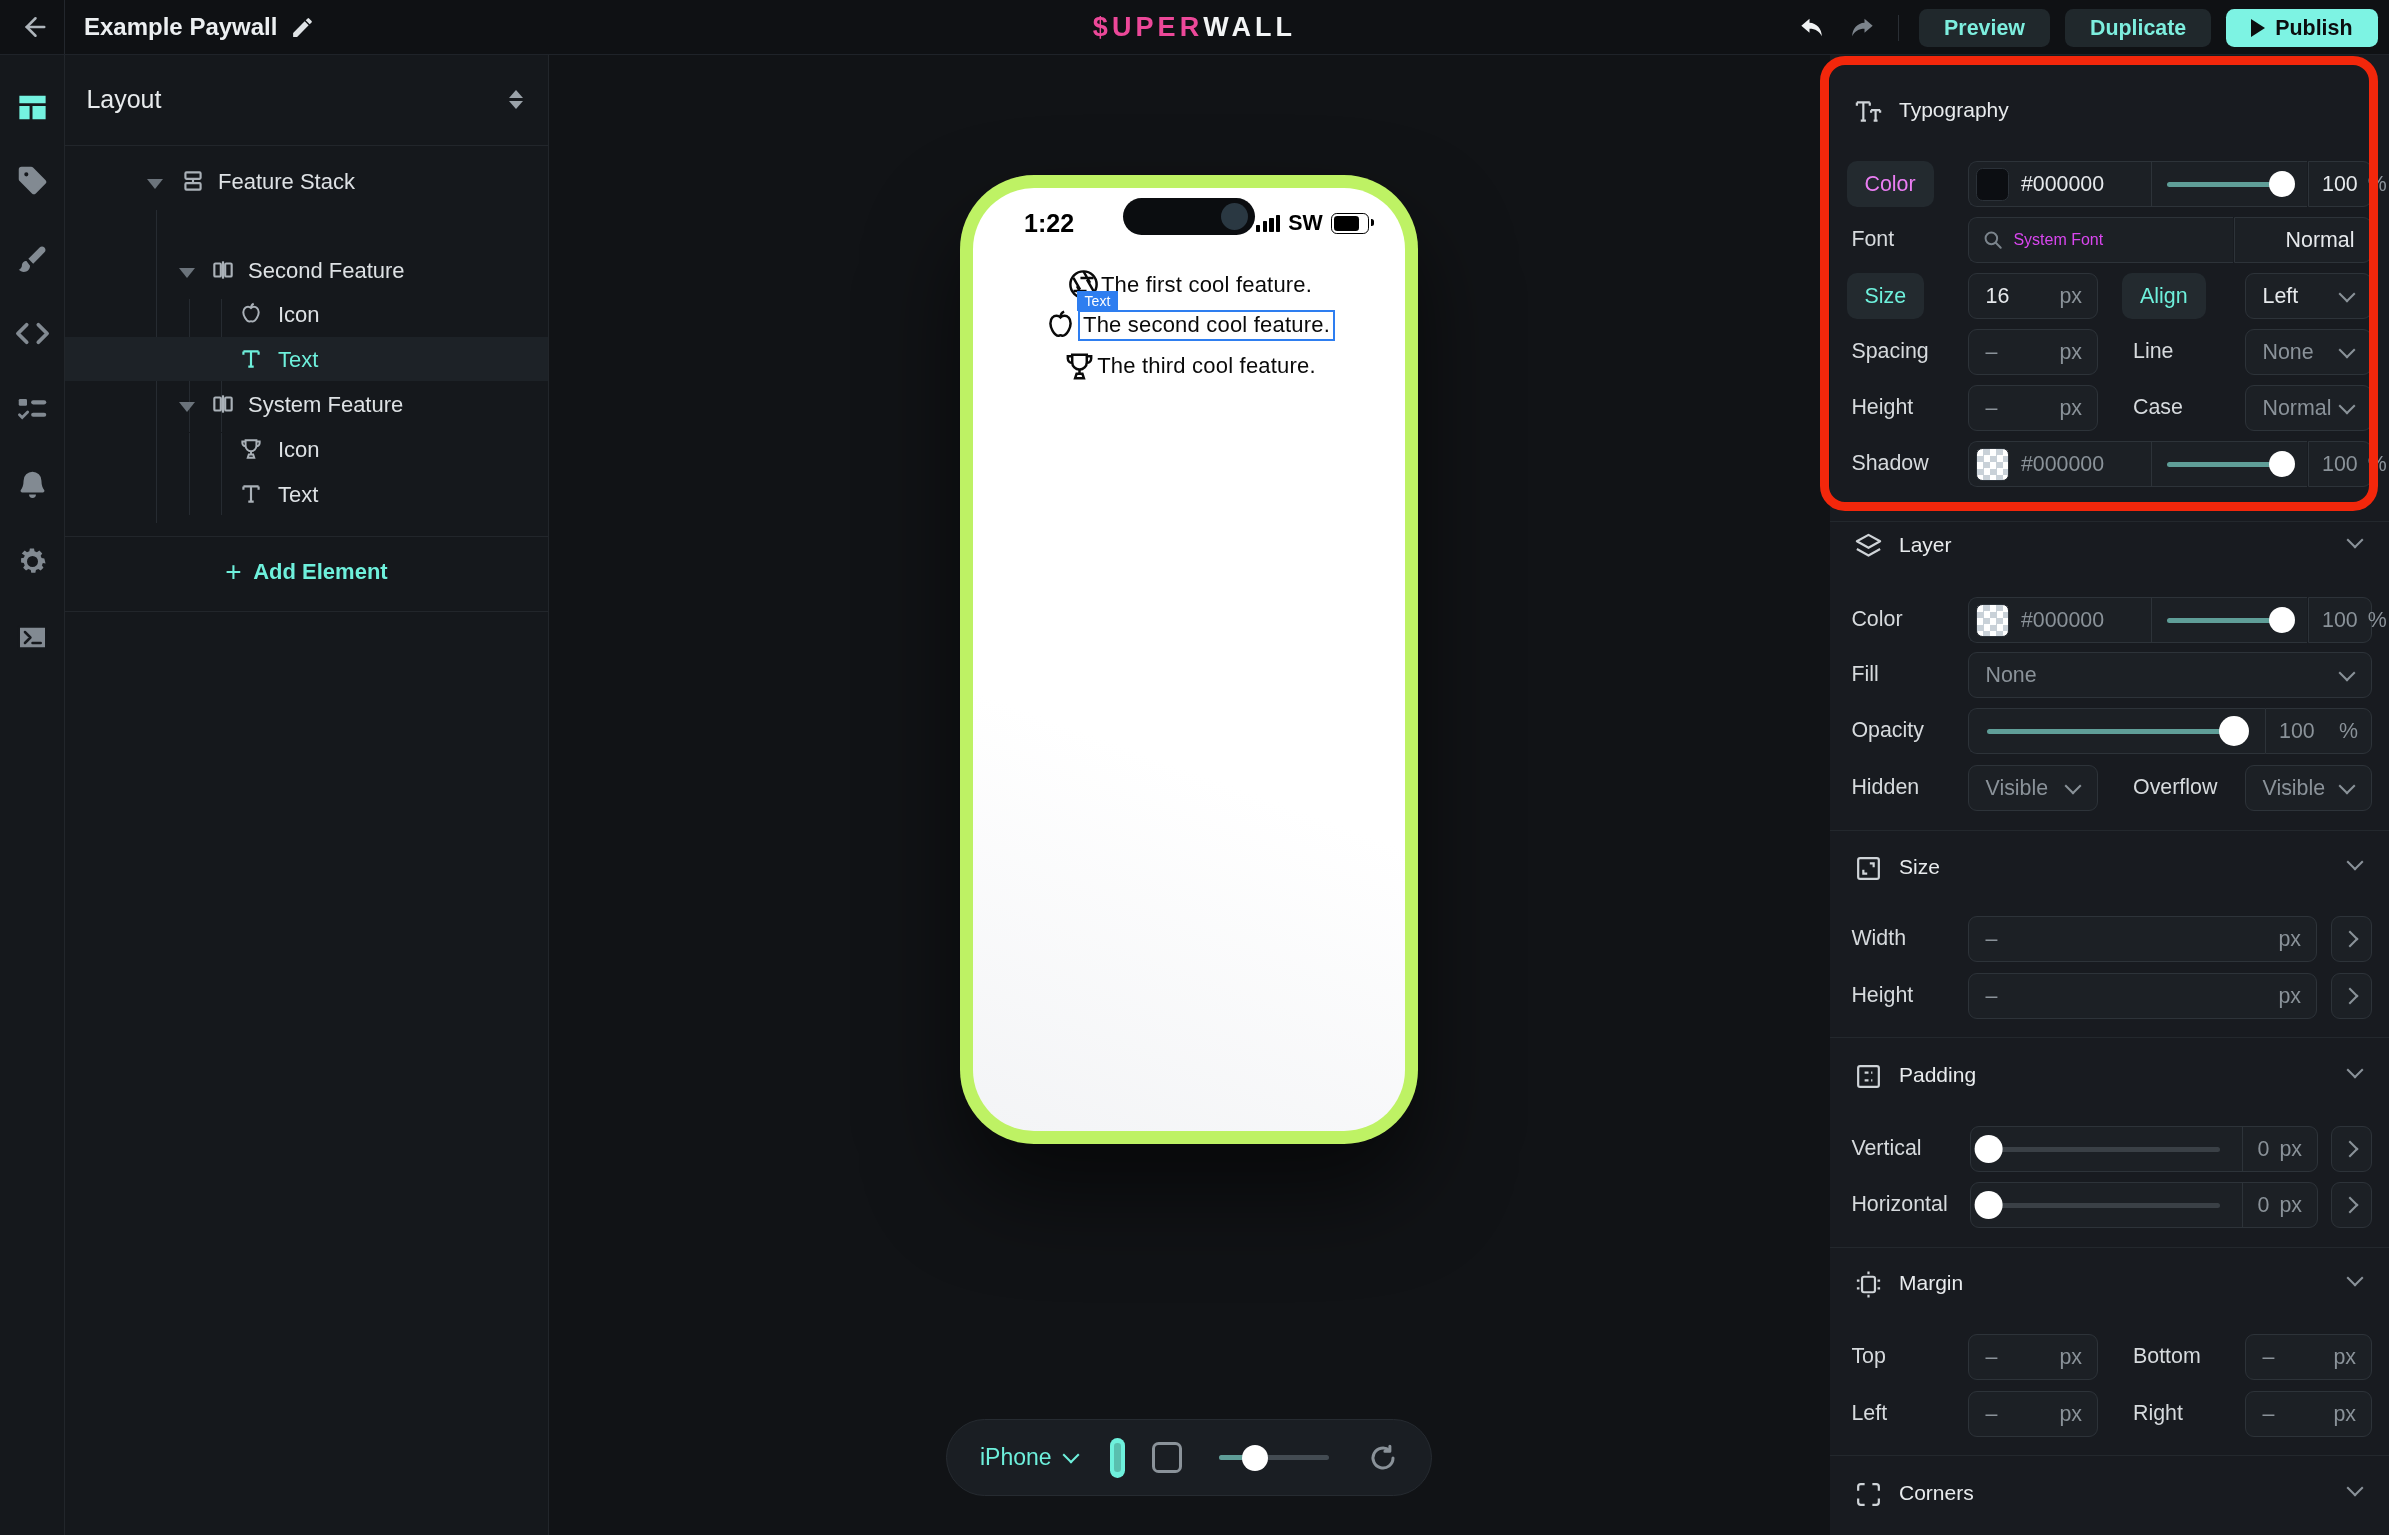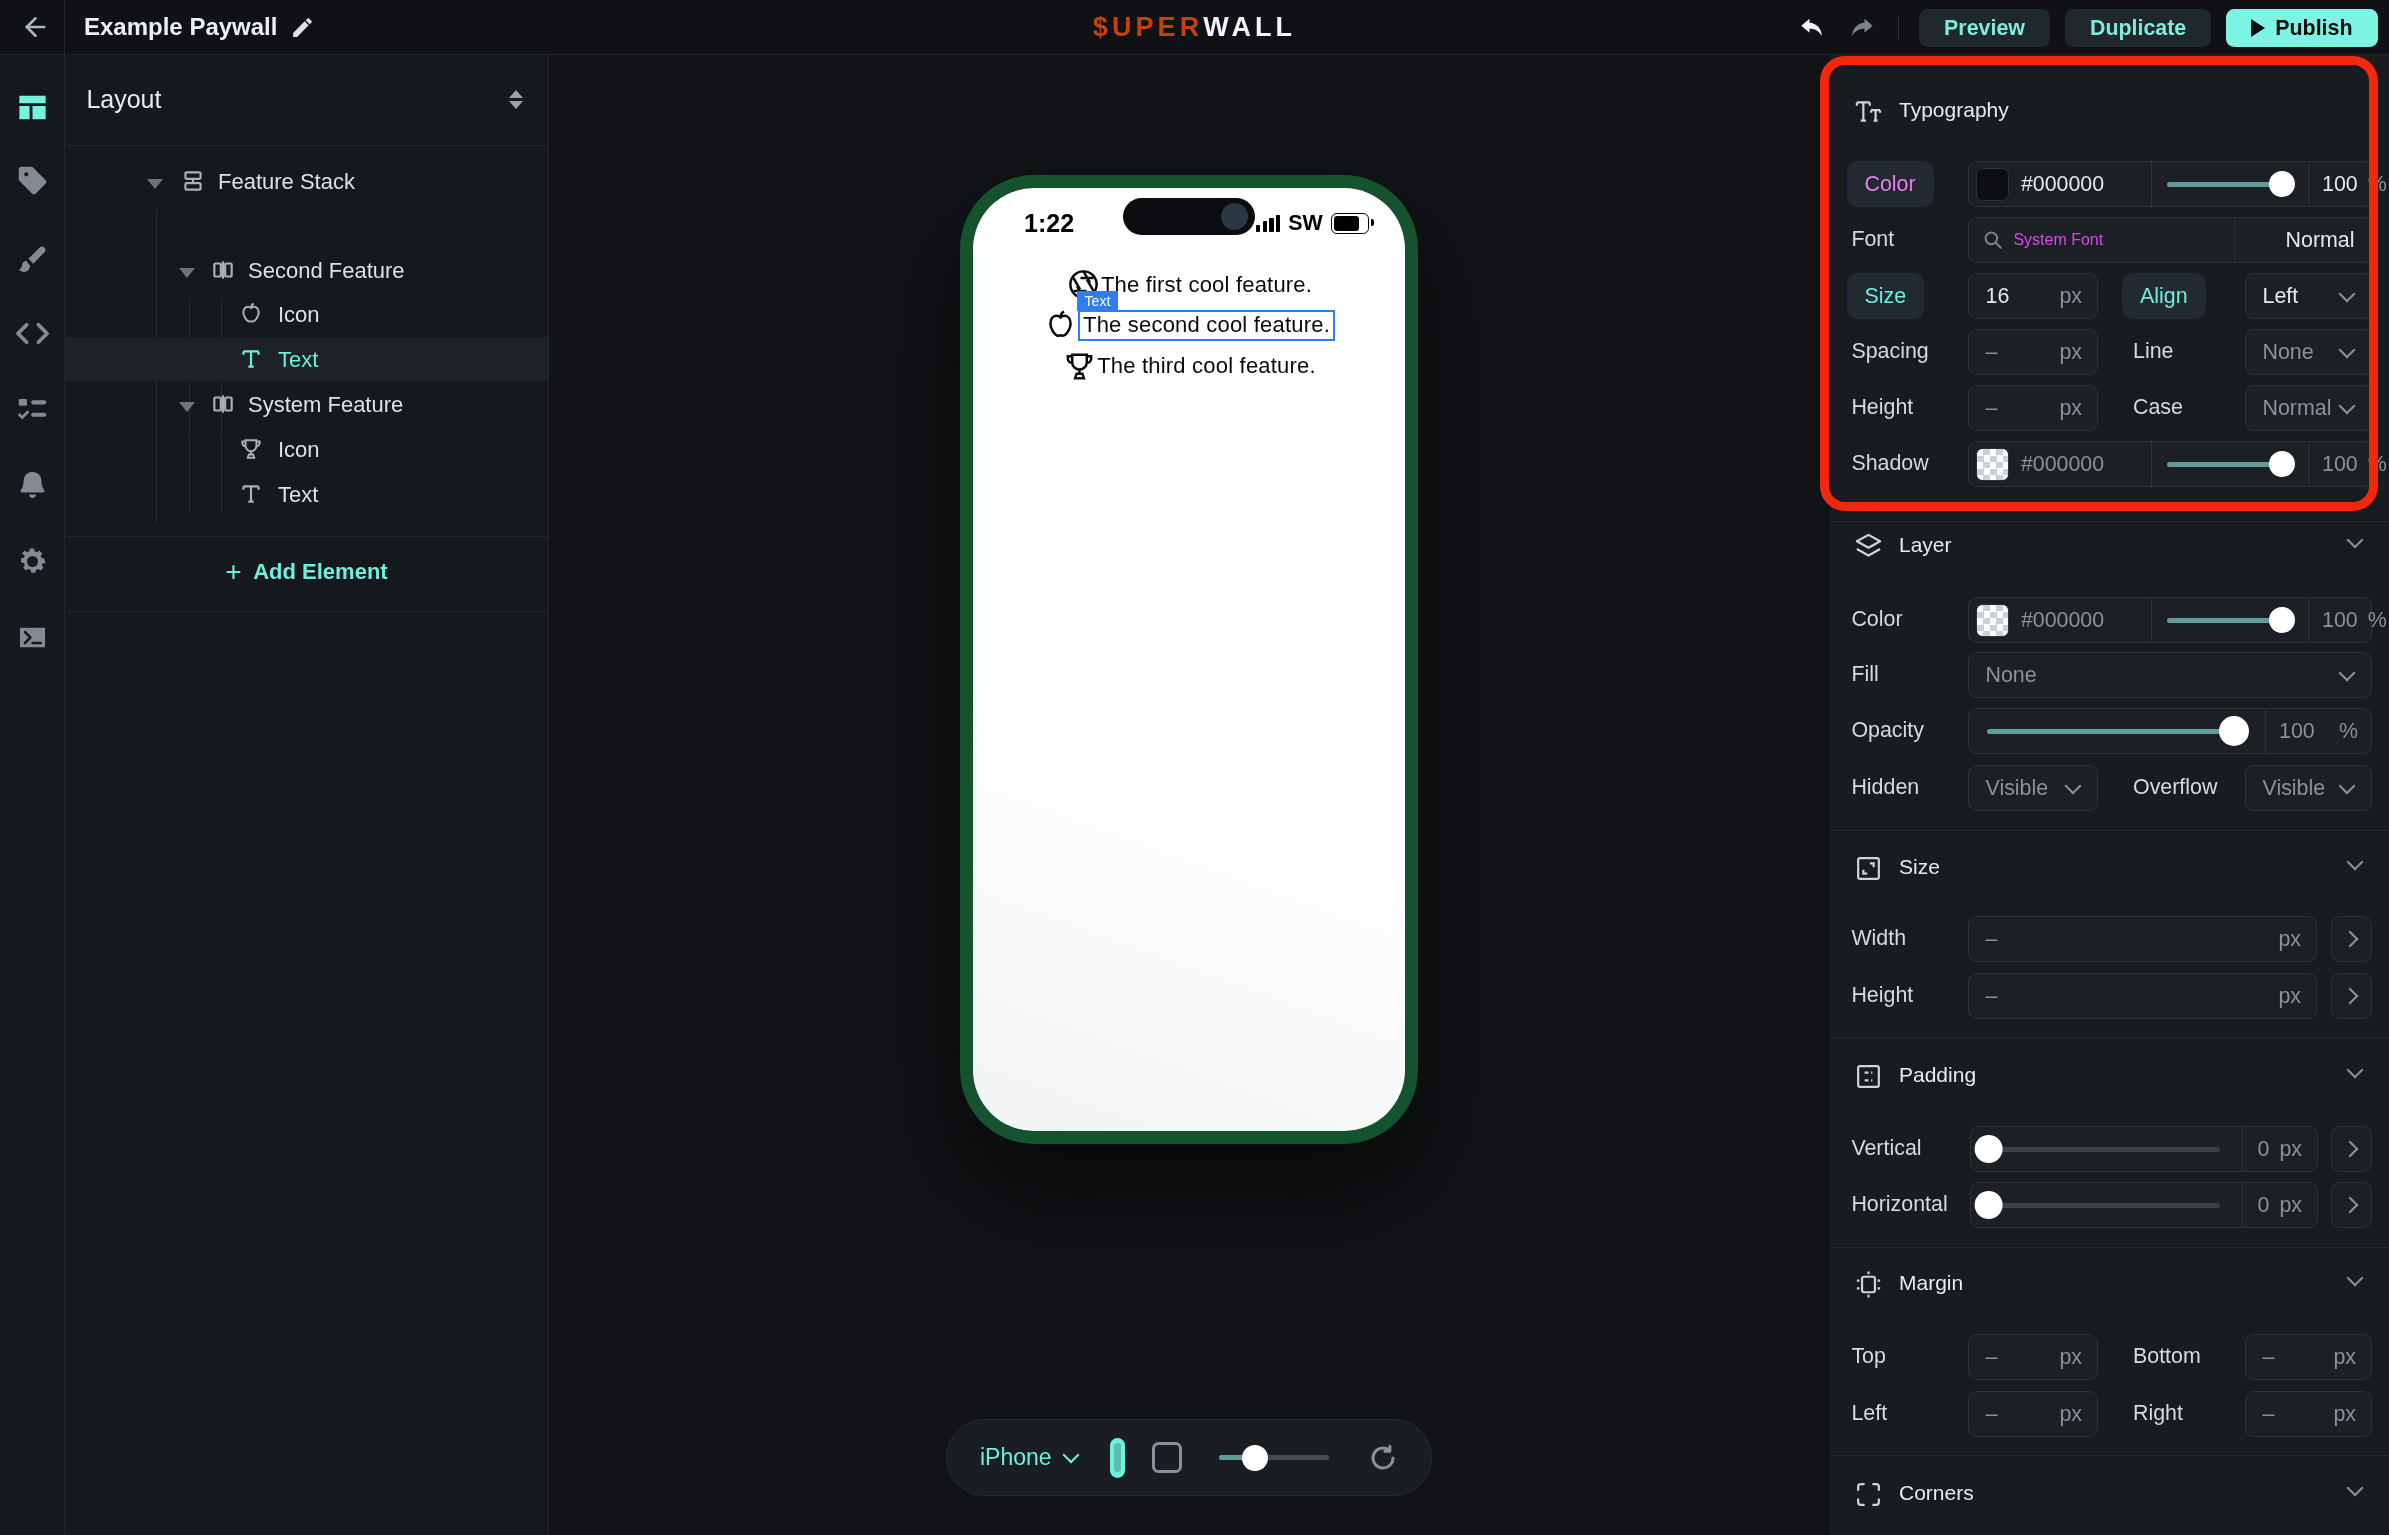--- a/index.html
+++ b/index.html
@@ -8,21 +8,21 @@
 
   
   .topbar{position:absolute;left:0;top:0;width:2389px;height:54px;background:#0f1114;
           border-bottom:0.8px solid #1f2329;z-index:5;}
   .topbar .vdiv{position:absolute;left:64px;top:0;width:0.8px;height:54px;background:#23272d;}
   .back{position:absolute;left:18px;top:12.4px;width:30px;height:30px;color:#aeb5bb;}
   .doc-title{position:absolute;left:84px;top:13px;font-size:24px;font-weight:700;color:#eceff1;}
   .pencil{position:absolute;top:15px;color:#dfe3e6;}
   .logo{position:absolute;left:0;top:0;width:2389px;height:54px;display:flex;align-items:center;justify-content:center;
         font-size:27px;font-weight:800;letter-spacing:4.1px;}
-  .logo .t1{color:#c2410c;} .logo .t2{color:#f2f4f5;}
+  .logo .t1{color:#ec4899;} .logo .t2{color:#f2f4f5;}
   .tb-right{position:absolute;right:11.5px;top:9px;display:flex;align-items:center;gap:15px;}
   .histbtn{width:33px;height:33px;display:flex;align-items:center;justify-content:center;}
   .tb-sep{width:1.6px;height:26px;background:#2a2f35;margin:0 5px;}
   .btn{height:38px;border-radius:8.2px;display:flex;align-items:center;justify-content:center;
        font-size:21.4px;font-weight:700;padding:0 25px;}
   .btn.ghost{background:#20282c;color:#7deede;}
   .btn.primary{background:#7df3e3;color:#0b0d0f;gap:10px;}
   .play{width:0;height:0;border-top:9px solid transparent;border-bottom:9px solid transparent;border-left:14px solid #0b0d0f;}
 
   
@@ -49,21 +49,21 @@
   .tree-row.selected .tlabel{color:#6ef0dc;}
   .guide{position:absolute;width:0.8px;background:#262b31;}
   .add-row{position:absolute;left:0;top:494px;width:483px;height:48px;display:flex;align-items:center;justify-content:center;gap:11.5px;}
   .add-plus{color:#6ef0dc;font-size:28px;font-weight:400;line-height:1;}
   .add-label{color:#6ef0dc;font-size:22px;font-weight:700;}
 
   
   .canvas{position:absolute;left:549px;top:54px;width:1282px;height:1481px;background:#111316;}
 
   
-  .phone{position:absolute;left:960px;top:175px;width:458px;height:969px;background:#14532d;border-radius:74px;
+  .phone{position:absolute;left:960px;top:175px;width:458px;height:969px;background:#bef264;border-radius:74px;
          box-shadow:0 49px 91px rgba(0,0,0,.55);}
   .screen{position:absolute;left:13px;top:13px;width:432px;height:943px;background:linear-gradient(200deg,#ffffff 60%,#f3f4f6 100%);
           border-radius:61px;overflow:hidden;color:#000;}
   .sb-time{position:absolute;left:51px;top:21.4px;font-size:25px;font-weight:700;}
   .island{position:absolute;left:150px;top:10px;width:132px;height:37px;background:#0b0d10;border-radius:20px;}
   .island .cam{position:absolute;right:7.4px;top:5px;width:27px;height:27px;border-radius:50%;background:#2a3842;}
   .sb-right{position:absolute;right:36px;top:23px;display:flex;align-items:center;gap:8.2px;}
   .bars{display:flex;align-items:flex-end;gap:2.5px;}
   .bars i{display:block;width:4.1px;background:#000;border-radius:0.8px;}
   .sb-carrier{font-size:21.4px;font-weight:700;}

